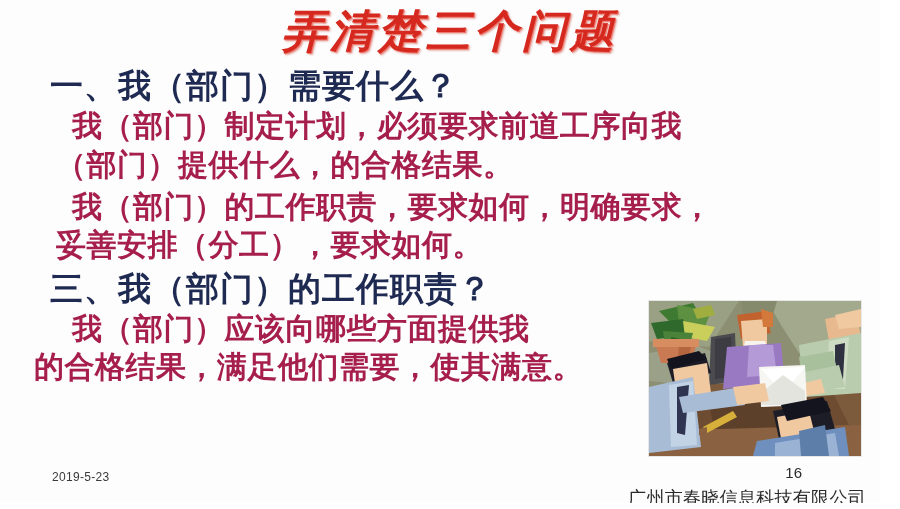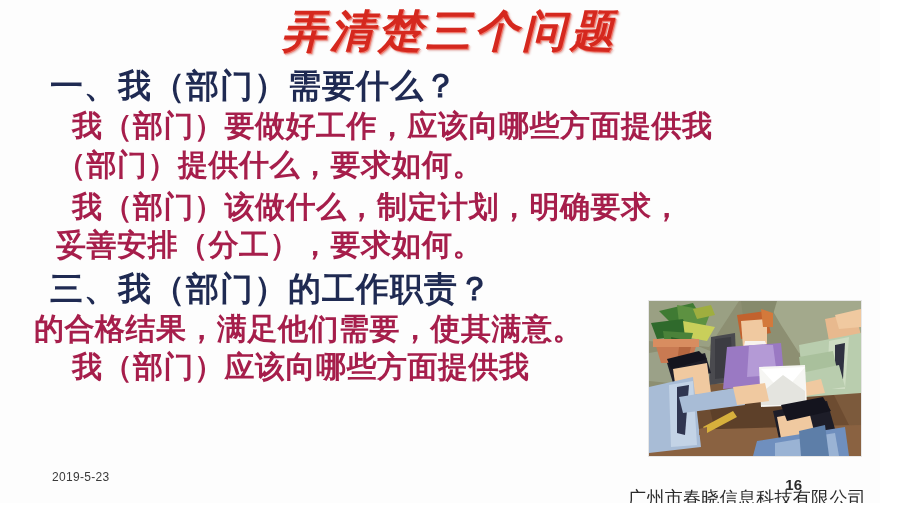--- a/index.html
+++ b/index.html
@@ -90,25 +90,24 @@
     left: 52px;
     top: 470px;
     font-family: "Liberation Sans", "DejaVu Sans", sans-serif;
     font-size: 12px;
     color: #3a3a3a;
     letter-spacing: 0.3px;
   }
   .footer-pageno {
     position: absolute;
     right: 78px;
-    top: 476px;
+    top: 464px;
     font-family: "Liberation Sans", "DejaVu Sans", sans-serif;
     font-size: 15px;
     color: #2b2b2b;
-    font-weight: bold;
   }
   .footer-company {
     position: absolute;
     right: 14px;
     top: 486px;
     font-family: "Liberation Sans", "DejaVu Sans", sans-serif;
     font-size: 18px;
     color: #2b2b2b;
     letter-spacing: 0.3px;
   }
@@ -126,37 +125,37 @@
 
 <div id="slide">
 
   <div class="slide-title">弄清楚三个问题</div>
 
   <div class="body-block">
 
     <div class="sect sect-1">
       <div class="heading-line">一、我（部门）需要什么？</div>
       <div class="para">
-        <span class="ln indent">我（部门）要做好工作，应该向哪些方面提供我</span>
-        <span class="ln indent-sm">（部门）提供什么，要求如何。</span>
+        <span class="ln indent">我（部门）制定计划，必须要求前道工序向我</span>
+        <span class="ln indent-sm">（部门）提供什么，的合格结果。</span>
       </div>
     </div>
 
     <div class="sect sect-2">
       <div class="para">
-        <span class="ln indent">我（部门）该做什么，制定计划，明确要求，</span>
+        <span class="ln indent">我（部门）的工作职责，要求如何，明确要求，</span>
         <span class="ln indent-sm">妥善安排（分工），要求如何。</span>
       </div>
     </div>
 
     <div class="sect sect-3">
       <div class="heading-line">三、我（部门）的工作职责？</div>
       <div class="para">
+        <span class="ln indent">我（部门）应该向哪些方面提供我</span>
         <span class="ln last">的合格结果，满足他们需要，使其满意。</span>
-        <span class="ln indent">我（部门）应该向哪些方面提供我</span>
       </div>
     </div>
 
   </div>
 
   <div class="clipart">
     <svg viewBox="0 0 212 155" preserveAspectRatio="none">
 
       <rect x="0" y="0" width="212" height="155" fill="#8d8f72"></rect>
       <polygon points="0,0 90,0 60,46 0,40" fill="#9aa083"></polygon>

